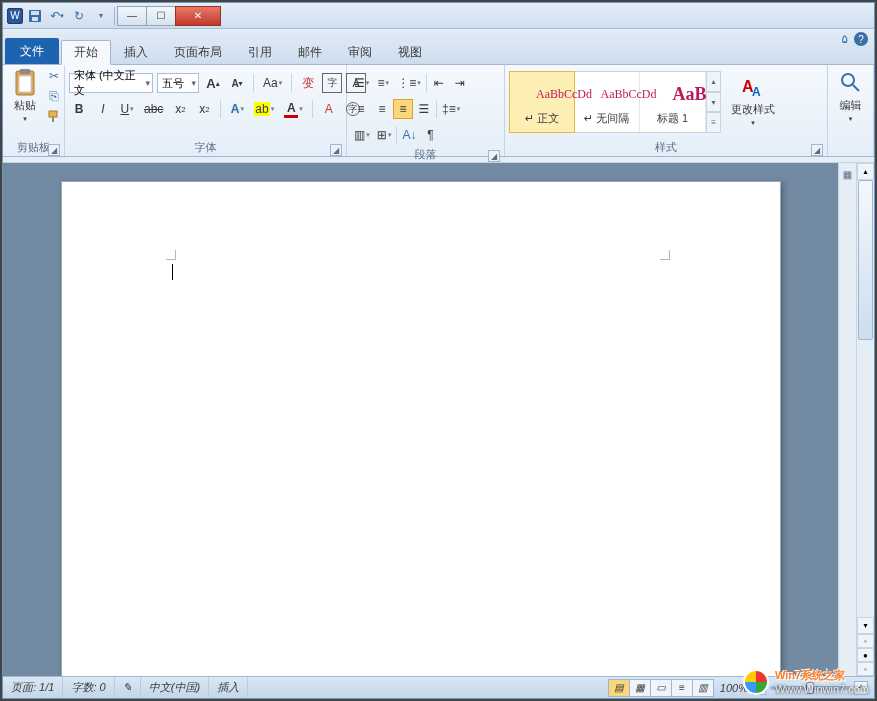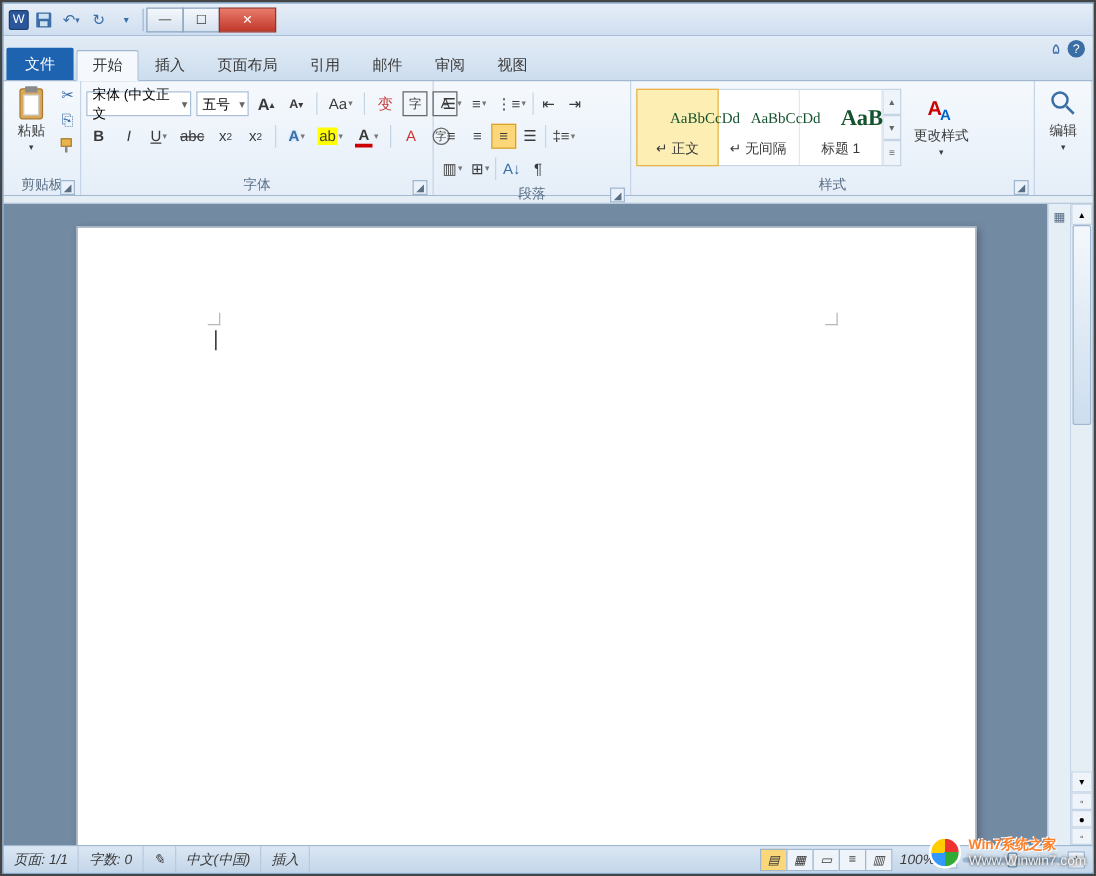--- a/index.html
+++ b/index.html
@@ -47,21 +47,21 @@
 .colorstrip { width:14px; height:3px; display:block;}
 
 
 .paragroup .row { display:flex; gap:1px; height:24px; align-items:center;}
 .paragroup .ibtn.active{ background:#fbd77a; border:1px solid #d9a12e;}
 
 
 .stylesgroup .gallery { display:flex; border:1px solid #c6d5e6; background:#fff; height:62px;}
 .styleitem { width:66px; border-right:1px solid #e0e8f1; display:flex; flex-direction:column; align-items:center; justify-content:center; cursor:pointer; padding:2px;}
 .styleitem.sel { border:1px solid #e8b44b; background:#fdeeb3; margin:-1px;}
-.styleitem .prev { font-size:12px; font-family:"Times New Roman",serif; color:#14532d; height:32px; display:flex; align-items:center;margin-left:44px;}
+.styleitem .prev { font-size:12px; font-family:"Times New Roman",serif; color:#be185d; height:32px; display:flex; align-items:center;margin-left:44px;}
 .styleitem .sname { font-size:11px; color:#3a3a3a; }
 .galleryctrl { width:14px; display:flex; flex-direction:column;}
 .galleryctrl div{ flex:1; border:1px solid #c6d5e6; border-left:none; display:flex; align-items:center; justify-content:center; font-size:8px; color:#666; cursor:pointer; background:#eef4fa;}
 
 
 .rulerbar { height:6px; background:#e5edf5; border-bottom:1px solid #c6d5e6;}
 
 
 .docarea { flex:1; background:#738aa3; display:flex; position:relative; overflow:hidden;}
 .docwrap { flex:1; overflow:auto; padding:18px 0 0 58px;}

